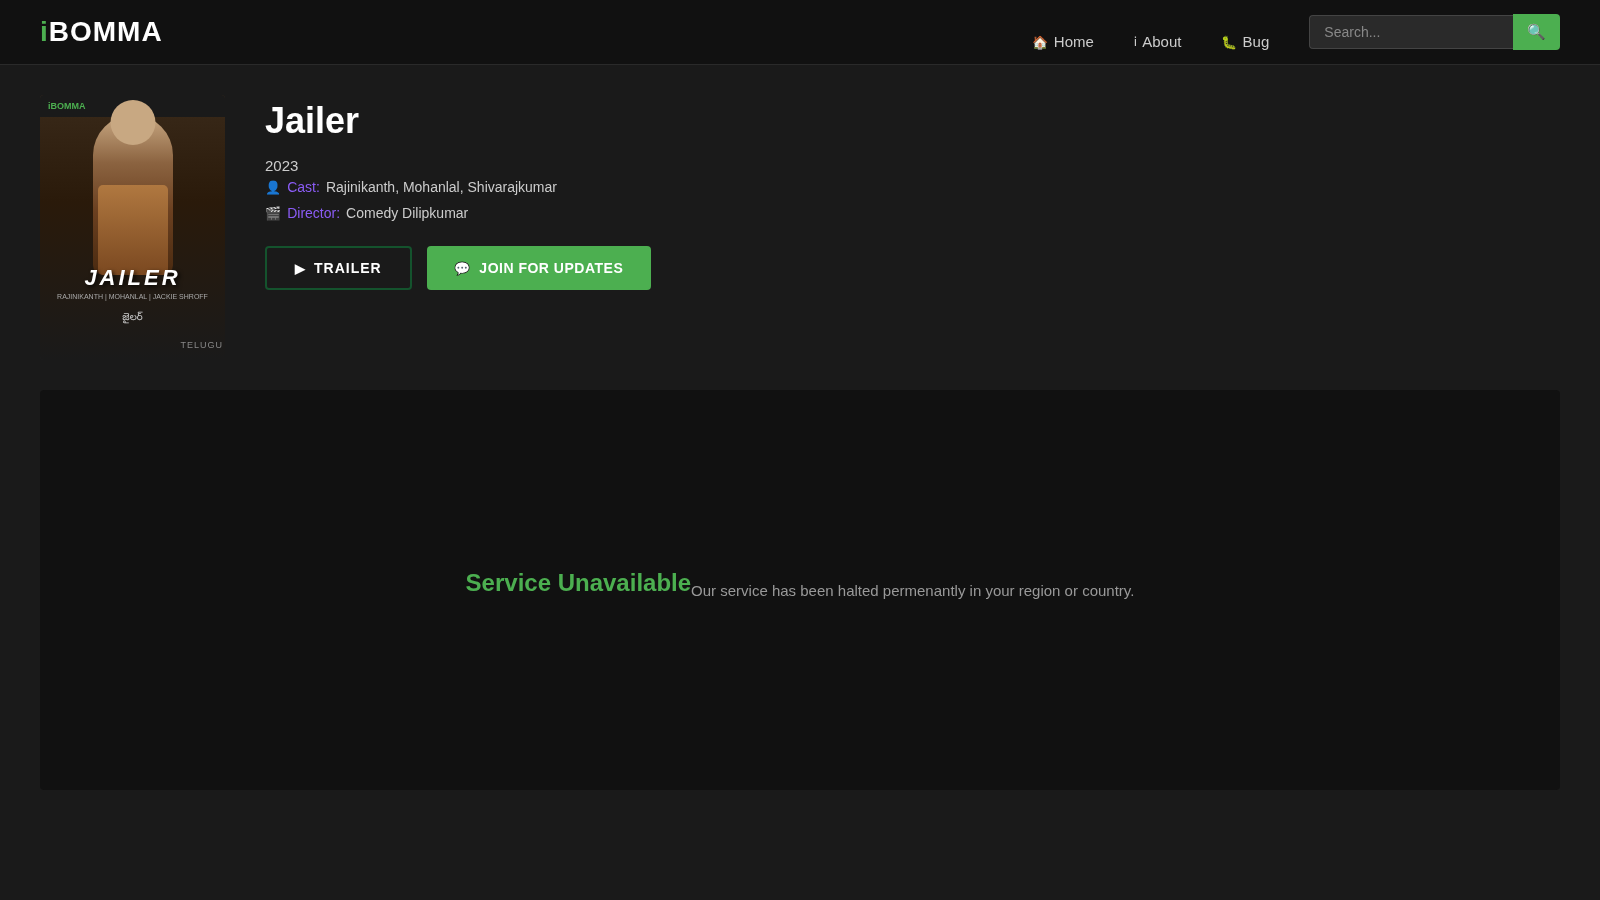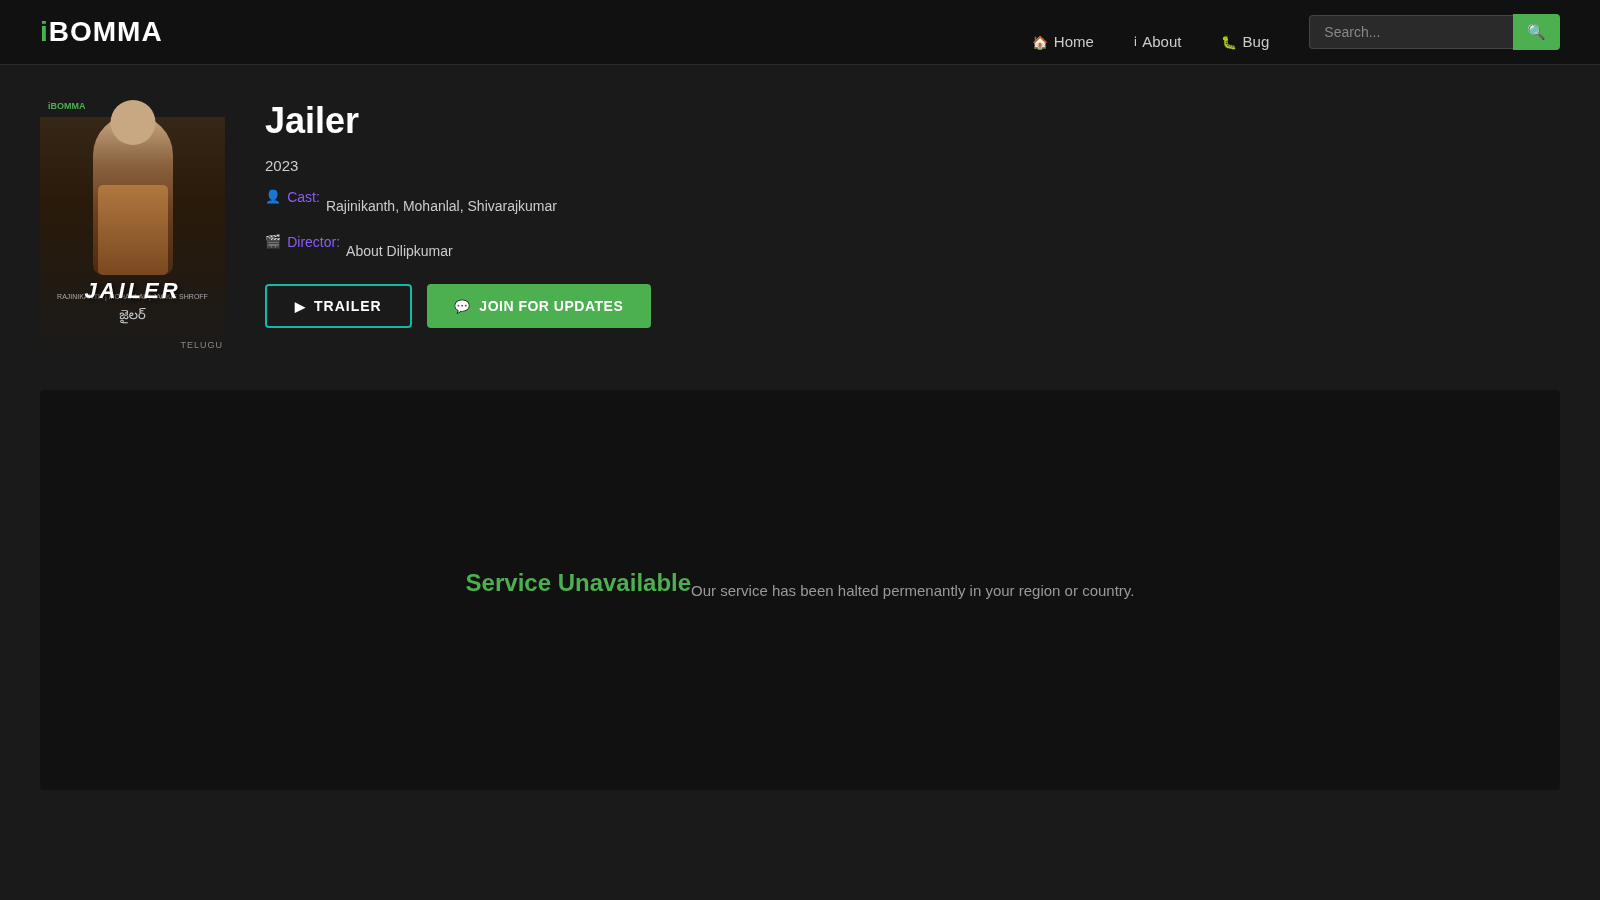--- a/index.html
+++ b/index.html
@@ -196,22 +196,22 @@
       color: #ffffff;
       font-size: 22px;
       font-weight: 900;
       letter-spacing: 3px;
       text-shadow: 2px 2px 4px rgba(0,0,0,0.8);
       font-style: italic;
     }
 
     .poster-title-te {
       color: #cccccc;
-      font-size: 13px;
-      margin-top: 3px;
+      font-size: 10px;
+      margin-top: 20px;
     }
 
     .poster-lang {
       position: absolute;
       bottom: 10px;
       right: 2px;
       color: #888;
       font-size: 9px;
       letter-spacing: 1px;
     }
@@ -264,32 +264,31 @@
       color: #cccccc;
       font-size: 13px;
     }
 
     .cast-label, .dir-label {
       color: #8b5cf6;
     }
 
     .cast-value, .dir-value {
       color: #cccccc;
-      margin-top: 19px;
     }
 
     .movie-buttons {
       display: flex;
       gap: 15px;
       margin-top: 25px;
     }
 
     .btn-trailer {
       background-color: transparent;
-      border: 2px solid #14b8a6;
+      border: 2px solid #14532d;
       color: #ffffff;
       padding: 12px 28px;
       font-size: 14px;
       font-weight: bold;
       cursor: pointer;
       border-radius: 4px;
       display: flex;
       align-items: center;
       gap: 8px;
       letter-spacing: 1px;
@@ -400,21 +399,21 @@
 
     <div class="movie-cast">
       <span class="cast-icon icon-person"></span>
       <span class="cast-label">Cast:</span>
       <span class="cast-value">Rajinikanth, Mohanlal, Shivarajkumar</span>
     </div>
 
     <div class="movie-director">
       <span class="dir-icon icon-film"></span>
       <span class="dir-label">Director:</span>
-      <span class="dir-value">About Dilipkumar</span>
+      <span class="dir-value">Comedy Dilipkumar</span>
     </div>
 
     <div class="movie-buttons">
       <button class="btn-trailer">
         <span class="icon-play"></span>
         <span>TRAILER</span>
       </button>
       <button class="btn-join">
         <span class="icon-comment"></span>
         <span>JOIN FOR UPDATES</span>

